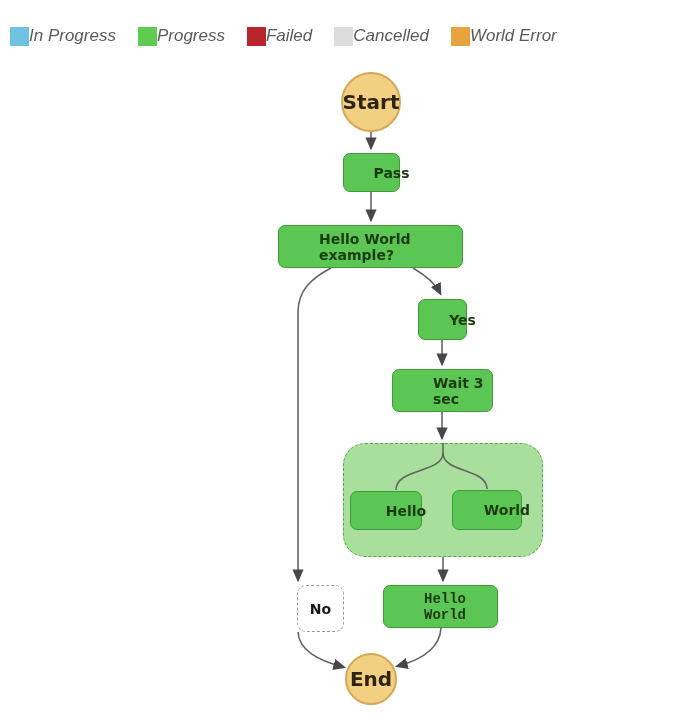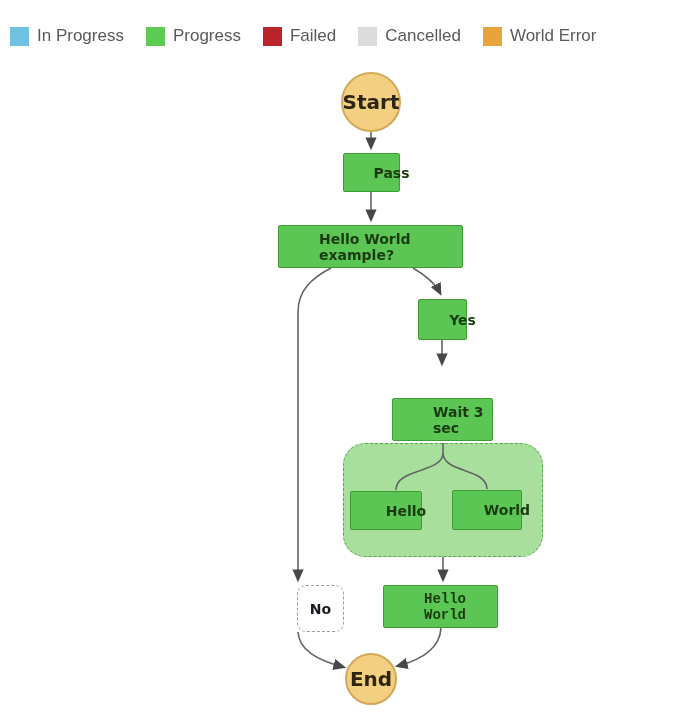--- a/index.html
+++ b/index.html
@@ -4,38 +4,38 @@
 <style>
   html,body{margin:0;padding:0;background:#ffffff;}
   .canvas{
     position:relative;width:700px;height:722px;background:#ffffff;
     font-family:"Liberation Sans", sans-serif;overflow:hidden;
   }
   
   .legend{
     position:absolute;left:10px;top:26px;display:flex;align-items:center;gap:22px;
   }
-  .legend-item{display:flex;align-items:center;gap:8px;}
+  .legend-item{display:flex;align-items:center;gap:0;font-style:italic;}
   .legend-swatch{width:19px;height:19px;display:inline-block;}
   .legend-label{font-size:17px;color:var(--legend_text);white-space:nowrap;}
   
   .edges{position:absolute;left:0;top:0;z-index:2;}
   .edge{fill:none;stroke:var(--edge);stroke-width:1.6px;}
   .arrowhead{fill:var(--arrow);}
   
   .node{
     position:absolute;display:flex;align-items:center;justify-content:center;
     box-sizing:border-box;z-index:3;
     font-family:"DejaVu Sans", sans-serif;font-weight:bold;font-size:14px;
     color:var(--node_text);
   }
   .state-box{
     background:var(--node_green);
     border:1.5px solid var(--node_green_border);
-    border-radius:2px;
+    border-radius:7px;
     padding-left:40px;
   }
   .circle{
     background:var(--circle_fill);
     border:2px solid var(--circle_border);
     border-radius:50%;
     color:var(--circle_text);font-size:20px;
   }
   .parallel-container{
     position:absolute;z-index:1;box-sizing:border-box;
@@ -48,21 +48,21 @@
     border:1.6px dashed var(--no_border);
     border-radius:9px;
     color:#16191f;
     margin-left:22px;
   }
   
   .pos-start{left:341px;top:72px;width:60px;height:60px;}
   .pos-pass{left:343px;top:153px;width:57px;height:39px;}
   .pos-choice{left:278px;top:225px;width:185px;height:43px;}
   .pos-yes{left:418px;top:299px;width:49px;height:41px;}
-  .pos-wait{left:392px;top:369px;width:101px;height:43px;margin-top:29px;}
+  .pos-wait{left:392px;top:369px;width:101px;height:43px;}
   .pos-parallel{left:343px;top:443px;width:200px;height:114px;}
   .pos-hello{left:350px;top:491px;width:72px;height:39px;}
   .pos-world{left:452px;top:490px;width:70px;height:40px;}
   .pos-helloworld{left:383px;top:585px;width:115px;height:43px;font-family:Liberation Mono, monospace;}
   .pos-no{left:275px;top:585px;width:47px;height:47px;}
   .pos-end{left:345px;top:653px;width:52px;height:52px;}
 </style>
 </head>
 <body>
 

